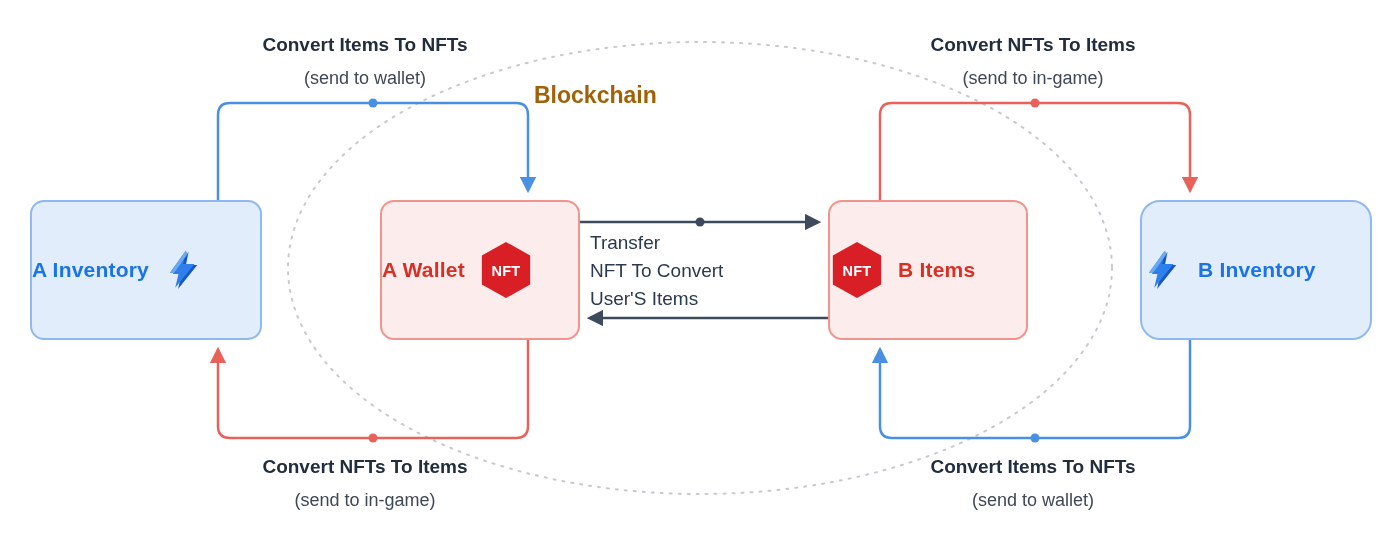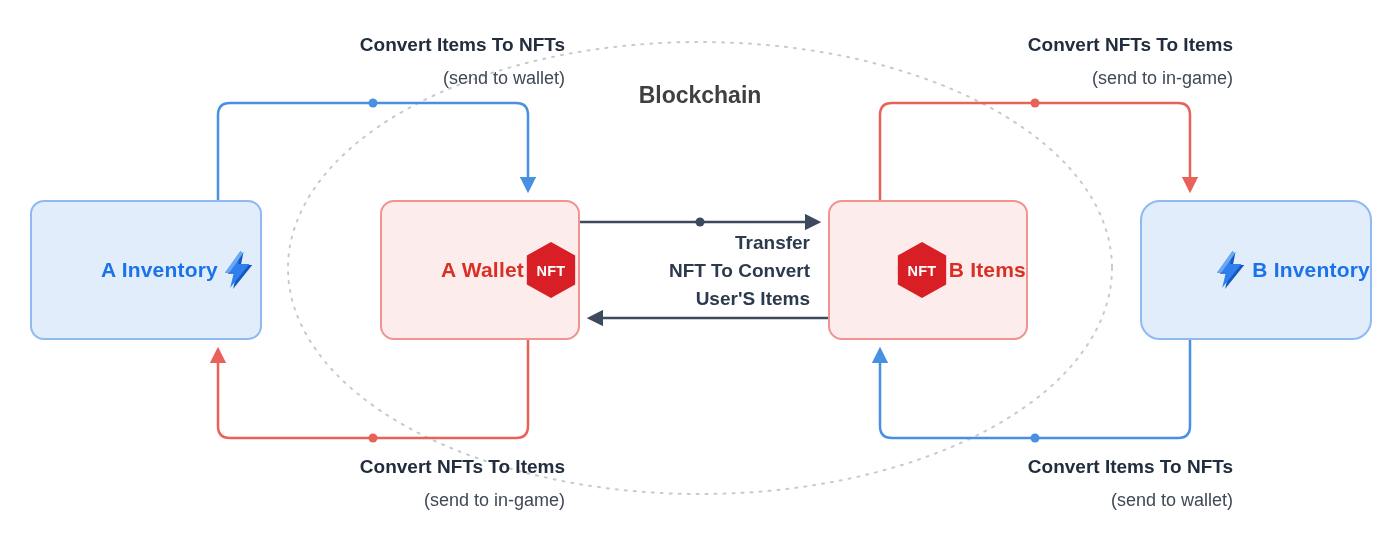--- a/index.html
+++ b/index.html
@@ -17,72 +17,72 @@
   .layer {
     position: absolute;
     left: 0; top: 0;
     width: 1400px; height: 542px;
   }
 
   .box {
     position: absolute;
     display: flex;
     align-items: center;
-    justify-content: flex-end;
+    justify-content: flex-start;
+    gap: 14px;
     border-radius: 14px;
     border: 2px solid;
     font-weight: bold;
     font-size: 21px;
     letter-spacing: 0.2px;
   }
   .box.inv {
     background: #e2edfc;
     border-color: #8fb9f0;
     color: #1a73e8;
   }
   .box.wal {
     background: #fdecec;
     border-color: #f0958d;
     color: #d93025;
   }
 
   .flow-label {
     position: absolute;
     width: 400px;
-    text-align: right;
+    text-align: center;
   }
   .flow-label .t {
     font-weight: bold;
     font-size: 19px;
     color: #222d3d;
   }
   .flow-label .s {
     font-size: 18px;
     color: #3f4856;
     margin-top: 12px;
   }
 
   .blockchain-label {
     position: absolute;
-    left: 550px;
+    left: 534px;
     top: 82px;
     width: 300px;
-    text-align: center;
     font-weight: bold;
     font-size: 23px;
-    color: #404040;
+    color: #a16207;
   }
 
   .transfer-label {
     position: absolute;
     left: 590px;
     top: 229px;
     width: 220px;
-    text-align: right;
-    font-weight: bold;
+    text-align: left;
+    font-weight: normal;
     font-size: 19px;
     line-height: 28px;
     color: #2c3a4e;
   }
 
   .badge-hex { flex: 0 0 auto; display: block; }
   .bolt-icon { flex: 0 0 auto; display: block; }
 </style>
 </head>
 <body>

